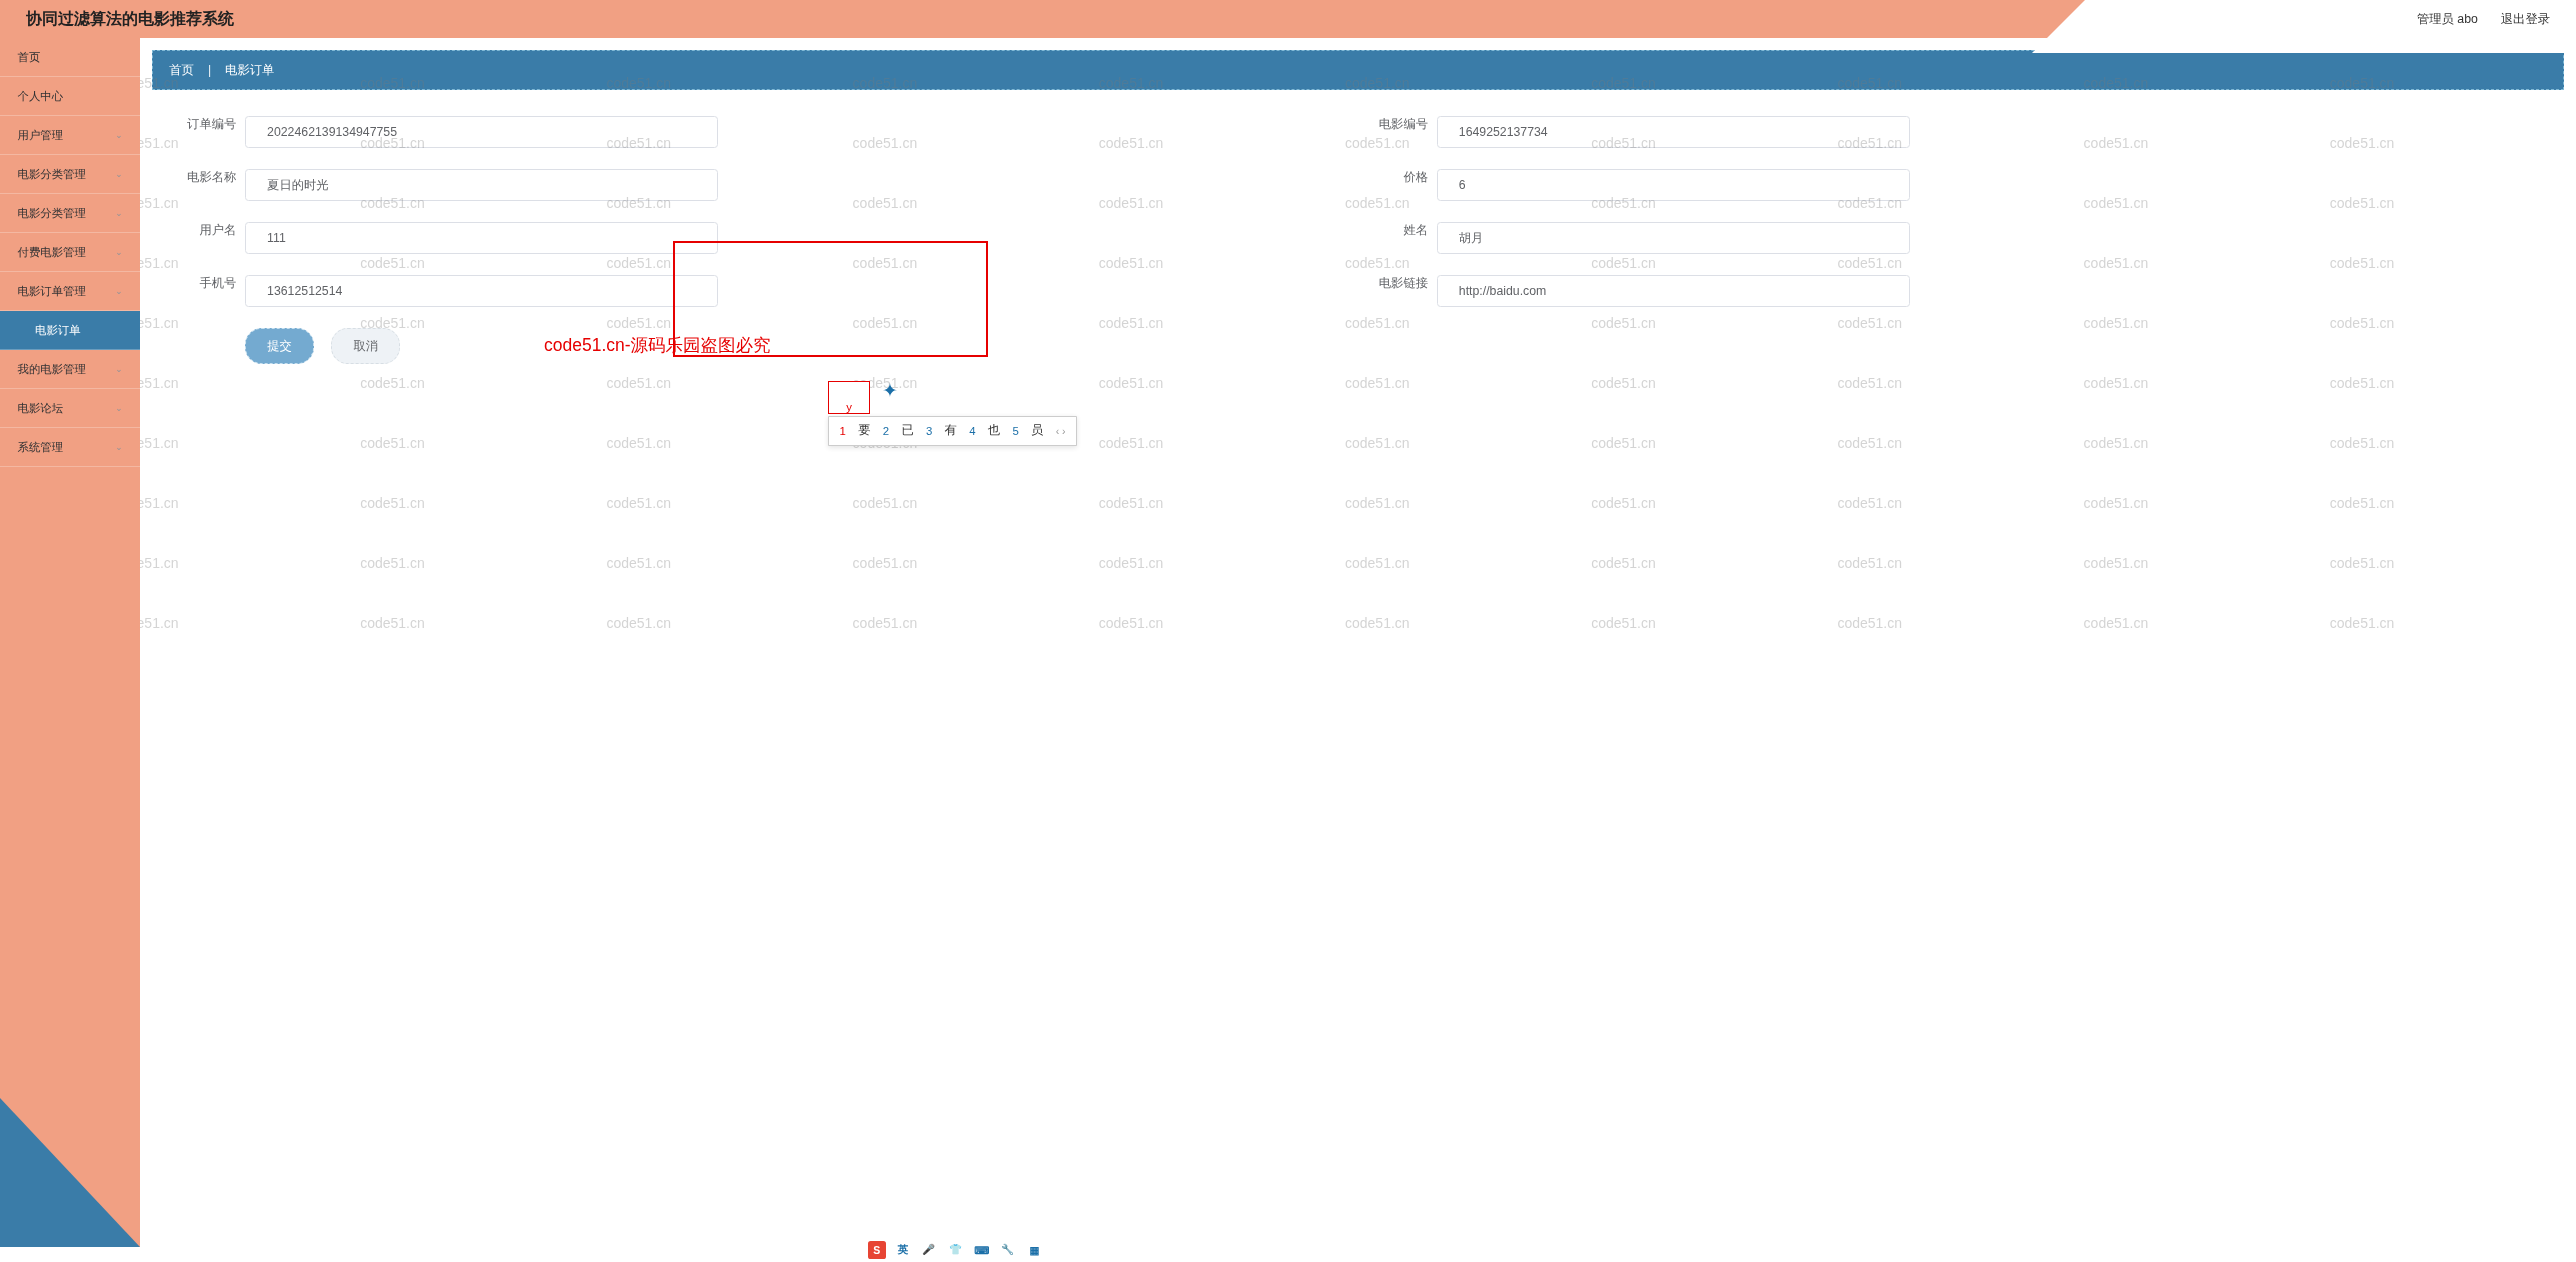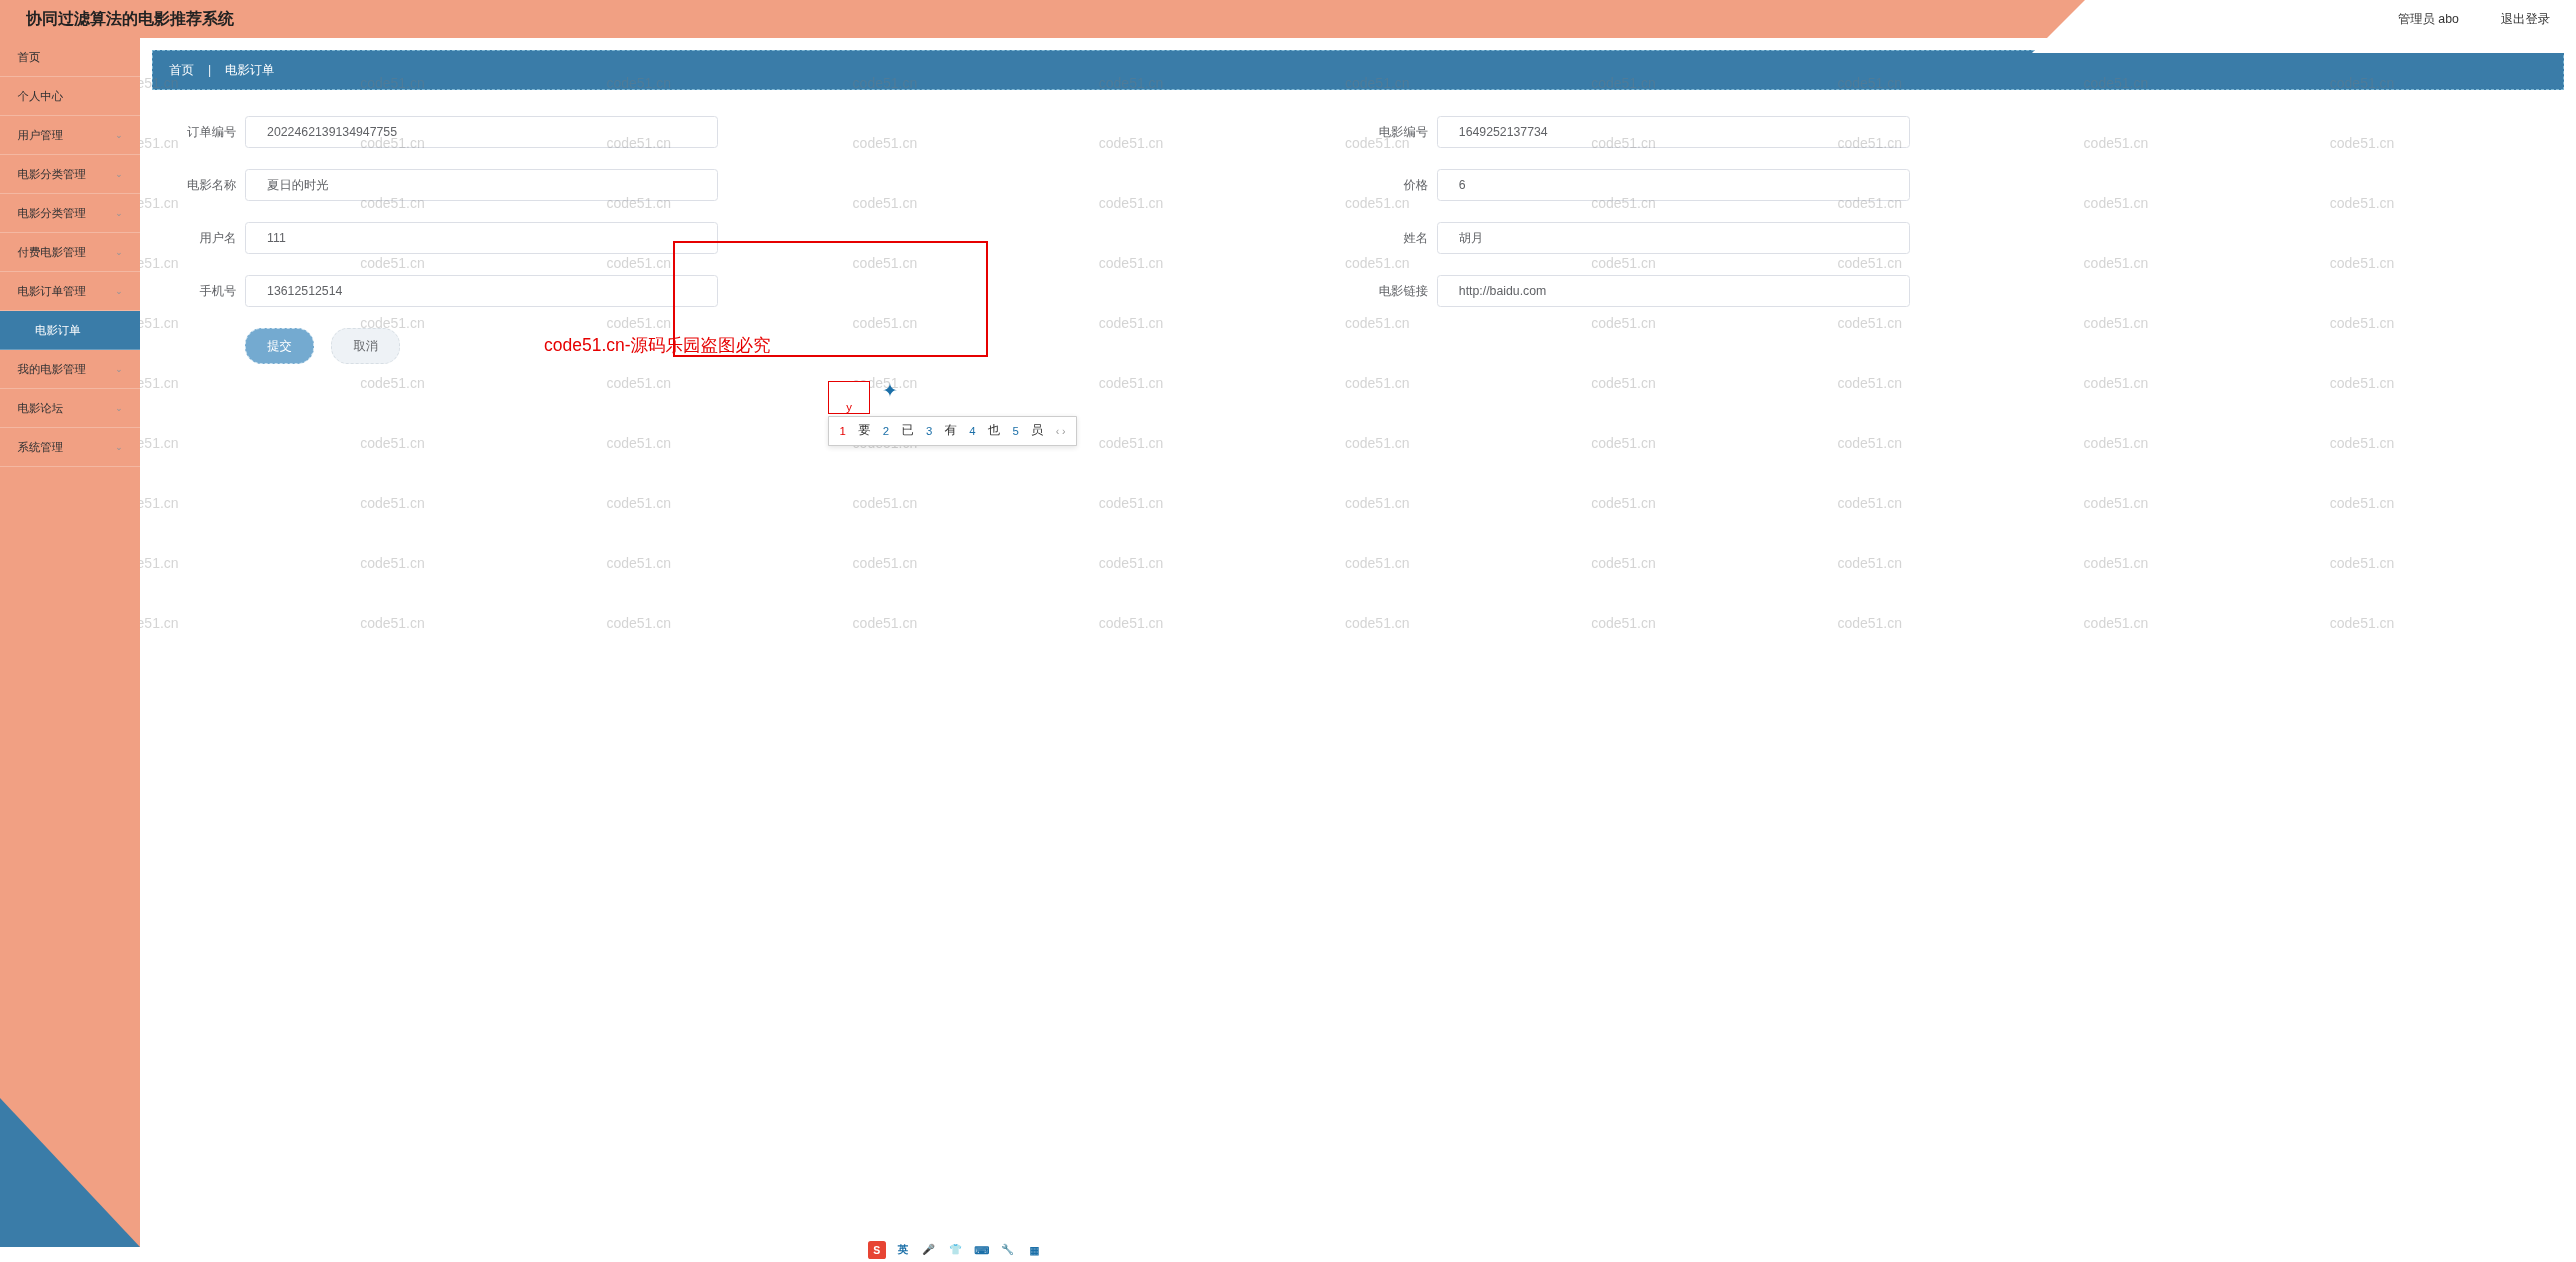--- a/index.html
+++ b/index.html
@@ -19,21 +19,21 @@
       content: '';
       position: absolute;
       right: 0;
       top: 0;
       width: 544px;
       height: 53px;
       background: #fff;
       clip-path: polygon(53px 0, 100% 0, 100% 100%, 0 100%);
     }
     .header-title { font-size: 16px; font-weight: bold; color: #222; z-index: 2; }
-    .header-right { z-index: 2; display: flex; gap: 42px; color: #333; font-size: 12.3px; }
+    .header-right { z-index: 2; display: flex; gap: 23px; color: #333; font-size: 12.3px; }
     .header-right span { cursor: pointer; }
 
     
     .layout { display: flex; height: calc(100vh - 53px); }
 
     
     .sidebar {
       width: 140px;
       background: #f1a083;
       flex-shrink: 0;
@@ -81,21 +81,21 @@
       font-size: 12.3px;
       display: flex;
       align-items: center;
       gap: 14px;
     }
     .crumb-bar .divider { color: #fff; opacity: .9; }
 
     
     .form-wrap { padding: 26px 14px; }
     .form-row { display: flex; margin-bottom: 21px; }
-    .form-col { flex: 1; display: flex; align-items: center; }
+    .form-col { flex: 1; display: flex; }
     .f-label { width: 70px; text-align: right; margin-right: 8.8px; color: #606266; font-size: 12.3px; }
     .f-input {
       flex: 1;
       height: 32px;
       border: 0.9px solid #dcdfe6;
       border-radius: 3.5px;
       padding: 0 21px;
       font-size: 12.3px;
       color: #606266;
       outline: none;

